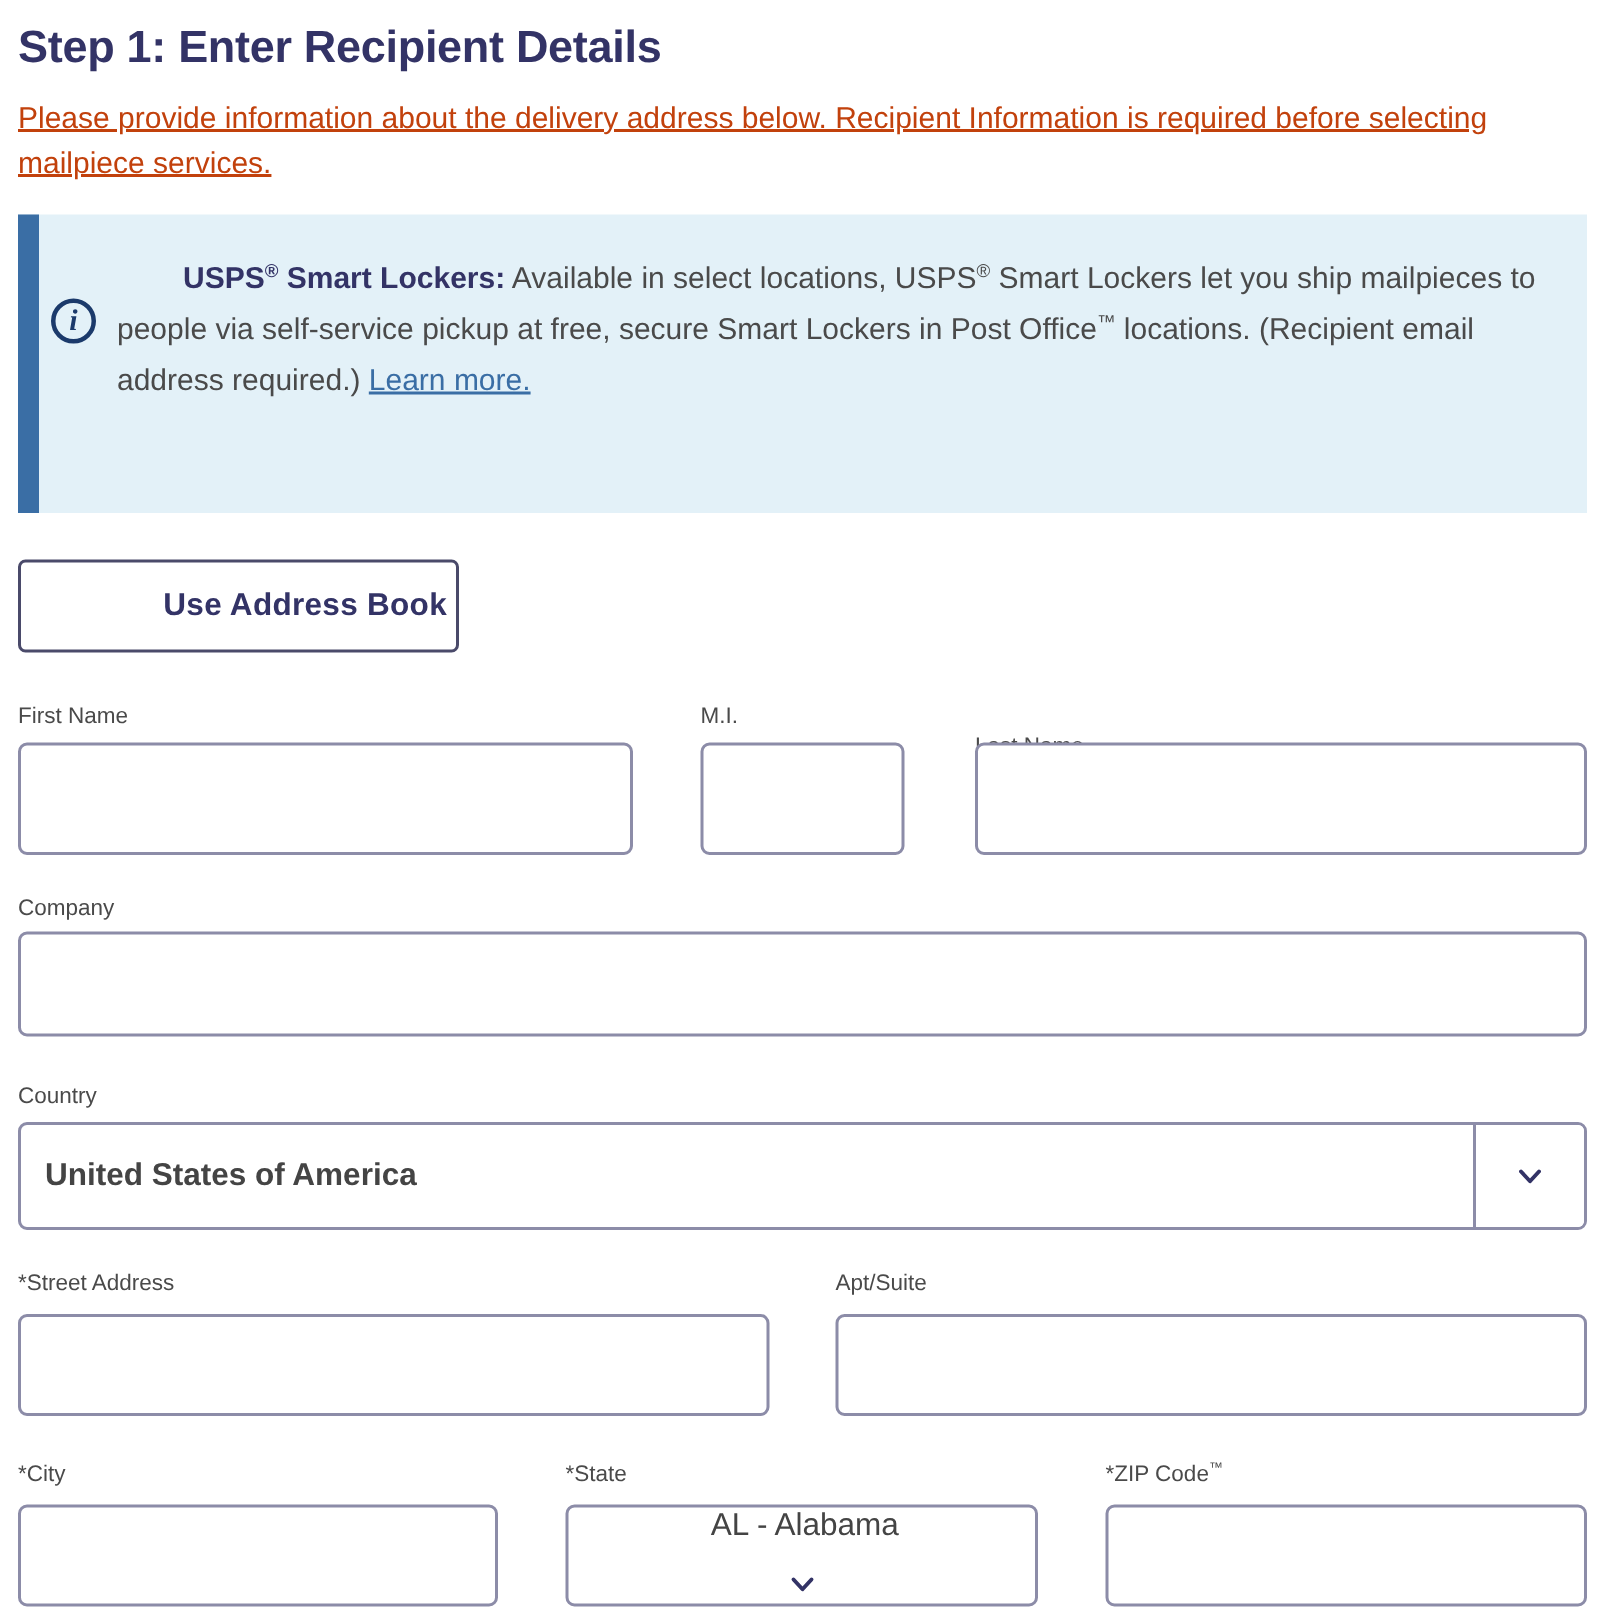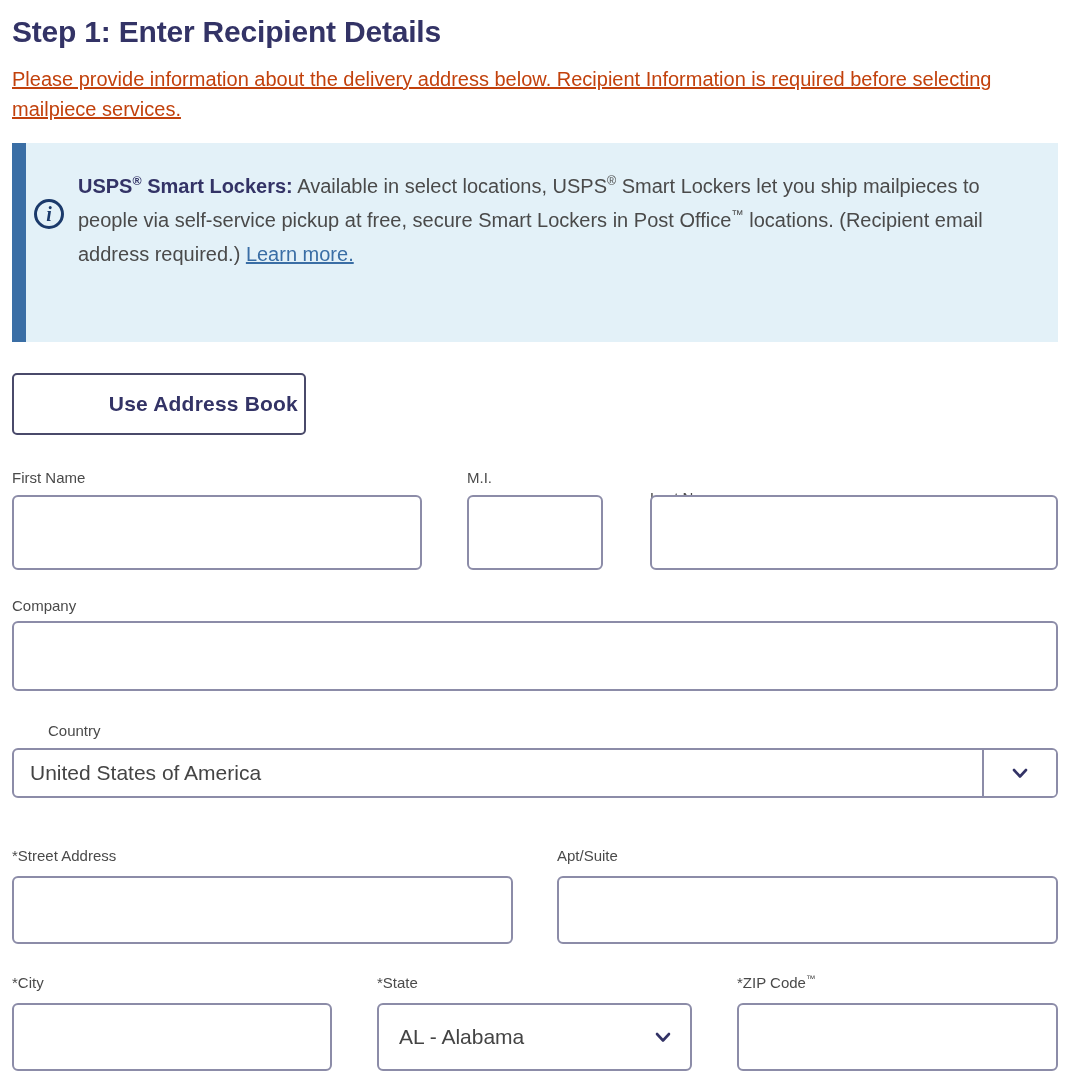--- a/index.html
+++ b/index.html
@@ -88,20 +88,21 @@
   .banner-text {
     flex: 1 1 auto;
     padding: 26px 20px 0 6px;
     font-size: 20px;
     line-height: 34px;
     color: #4a4a4a;
   }
   .banner-text .lead {
     font-weight: bold;
     color: #333366;
+    margin-left: 44px;
   }
   sup {
     font-size: 0.62em;
     vertical-align: super;
     line-height: 0;
   }
   .banner-link {
     color: #3a6ea5;
     text-decoration: underline;
     cursor: pointer;
@@ -186,20 +187,21 @@
 
   
   .select-inline {
     position: absolute;
     background: #ffffff;
     border: 2px solid #8c8ca8;
     border-radius: 6px;
     display: flex;
     align-items: center;
     cursor: pointer;
+    flex-direction: column;
   }
   .select-inline .select-value { padding-left: 20px; }
   .select-inline .inline-arrow {
     flex: 0 0 54px;
     display: flex;
     align-items: center;
     justify-content: center;
   }
 </style>
 </head>
@@ -228,22 +230,22 @@
 
   <label class="fld-label" style="left:467px; top:468px;">M.I.</label>
   <input class="fld-input" style="left: 467px; top: 495px; width: 136px; height: 75px;" placeholder="">
 
   <label class="fld-label" style="left:650px; top:488px;">Last Name</label>
   <input class="fld-input" style="left: 650px; top: 495px; width: 408px; height: 75px;" placeholder="">
 
   <label class="fld-label" style="left:12px; top:596px;">Company</label>
   <input class="fld-input" style="left: 12px; top: 621px; width: 1046px; height: 70px;" placeholder="">
 
-  <label class="fld-label" style="left:12px; top:721px;margin-left:36px;">Country</label>
-  <div class="select-wrap" style="left:12px; top:748px; width:1046px; height:50px;">
+  <label class="fld-label" style="left:12px; top:721px;">Country</label>
+  <div class="select-wrap" style="left:12px; top:748px; width:1046px; height:72px;font-weight:bold;">
     <div class="select-value">United States of America</div>
     <div class="select-arrow-btn">
       <svg class="chev" viewBox="0 0 20 20">
           <path d="M4 7 L10 13.5 L16 7"></path>
         </svg>
     </div>
   </div>
 
   <label class="fld-label" style="left:12px; top:846px;">*Street Address</label>
   <input class="fld-input" style="left: 12px; top: 876px; width: 501px; height: 68px;" placeholder="">

